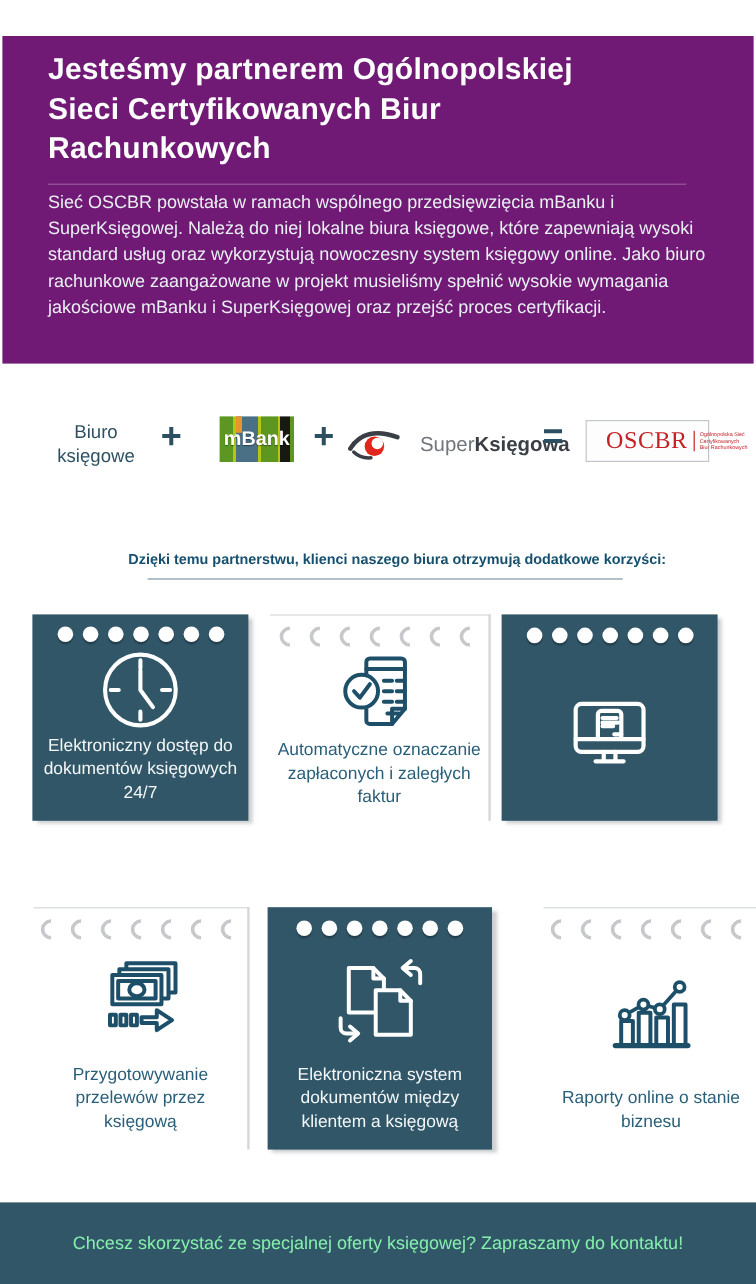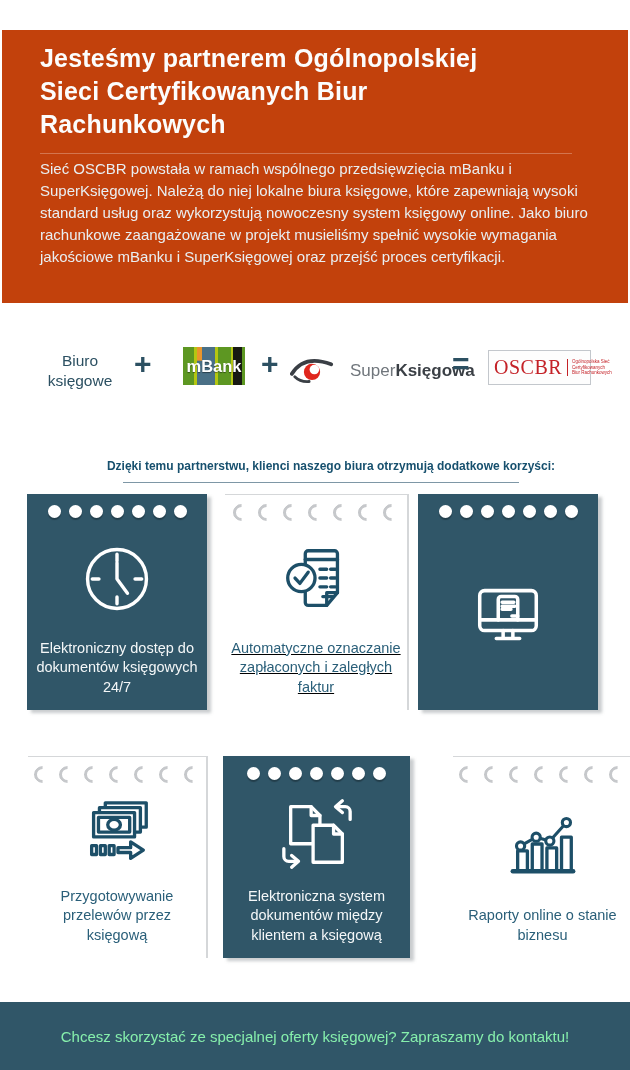--- a/index.html
+++ b/index.html
@@ -1,20 +1,20 @@
 <!DOCTYPE html>
 <html lang="pl"><head>
 <meta charset="utf-8">
 <style>
   html,body{margin:0;padding:0;background:#ffffff;}
   #page{position:relative;width:630px;height:1070px;background:#ffffff;overflow:hidden;
         font-family:"Liberation Sans", sans-serif;}
 
   
-  .header{position:absolute;left:2px;top:30px;width:626px;height:273px;background:#c2410c;}
+  .header{position:absolute;left:2px;top:30px;width:626px;height:273px;background:#701a75;}
   .header h1{position:absolute;left:38px;top:12px;margin:0;width:495px;
              font-size:25px;line-height:33px;font-weight:bold;color:#fcfdfd;letter-spacing:.2px;}
   .title-divider{position:absolute;left:38px;top:123px;width:532px;height:1px;
                  background:rgba(255,255,255,.28);}
   .header p{position:absolute;left:38px;top:128px;margin:0;width:550px;
             font-size:15px;line-height:22px;color:#e9eff2;}
 
   
   .equation{position:absolute;left:0;top:345px;width:574px;height:52px;}
   .eq-left{position:absolute;left:40px;top:6px;width:80px;text-align:center;
@@ -29,36 +29,36 @@
                            #181a12 81% 95%, #5d9722 95% 100%);
          background-size:100% 36%,100% 100%;background-repeat:no-repeat,no-repeat;
          background-position:top,center;}
   .mbank span{display:block;width:100%;line-height:38px;text-align:center;
               font-size:16.5px;font-weight:bold;color:#fff;text-shadow:0 1px 1px rgba(0,0,0,.45);}
   .sk-logo{position:absolute;left:290px;top:5px;height:42px;display:flex;align-items:center;}
   .sk-text{margin-left:16px;font-size:17px;color:#70767c;}
   .sk-text b{color:#3a3f45;}
   .oscbr{position:absolute;left:488px;top:5px;width:103px;height:35px;box-sizing:border-box;
          background:#fdfdfd;border:1px solid #c3c7cc;display:flex;align-items:center;
-         padding:2px 5px;}
+         padding:2px 16px;}
   .oscbr-acr{font-family:"Liberation Serif", serif;font-size:20px;color:#c42127;letter-spacing:.5px;}
   .oscbr-small{margin-left:5px;padding-left:4px;border-left:1px solid #c42127;
                font-size:4.5px;line-height:5.5px;color:#c42127;white-space:nowrap;}
 
   
   .benefits-heading{position:absolute;left:0;top:443px;width:630px;margin:16px;text-align:center;
                     font-size:12px;font-weight:bold;color:#17506e;}
   .heading-underline{position:absolute;left:123px;top:482px;width:396px;height:1px;background:#7e97a6;}
 
   
   .card{position:absolute;box-sizing:border-box;display:flex;flex-direction:column;align-items:center;}
   .card.dark{background:#305668;box-shadow:4px 3px 3px rgba(100,110,115,.35);}
   .card.light{background:#ffffff;border-top:1px solid #d5d7d9;border-right:2px solid #d5d7d9;}
-  .row1{top:494px;height:216px;} .row2{top:756px;height:202px;}
-  .c1{left:27px;width:180px;} .c2{left:225px;width:184px;text-decoration:underline;} .c3{left:418px;width:180px;}
+  .row1{top:512px;height:172px;} .row2{top:756px;height:202px;}
+  .c1{left:27px;width:180px;} .c2{left:225px;width:184px;} .c3{left:418px;width:180px;}
   .c4{left:28px;width:180px;} .c5{left:223px;width:187px;} .c6{left:453px;width:181px;}
   .punch-holes{margin-top:9px;display:flex;gap:8px;height:16px;align-items:center;}
   .dot{width:13px;height:13px;border-radius:50%;background:#fff;box-shadow:0 2px 1px rgba(0,0,0,.28);}
   .crescent{width:11px;height:11px;border-radius:50%;border:3px solid rgba(0,0,0,0);
             border-left-color:#c6c8cb;border-top-color:#c6c8cb;transform:rotate(-45deg);}
   .icon-wrap{flex:1;display:flex;align-items:center;justify-content:center;}
   .card-label{margin:0 0 13px 0;padding:0 5px;font-size:14.5px;line-height:19.5px;text-align:center;}
   .card.dark .card-label{color:#f4f7f8;}
   .card.light .card-label{color:#2a5f79;}
 

